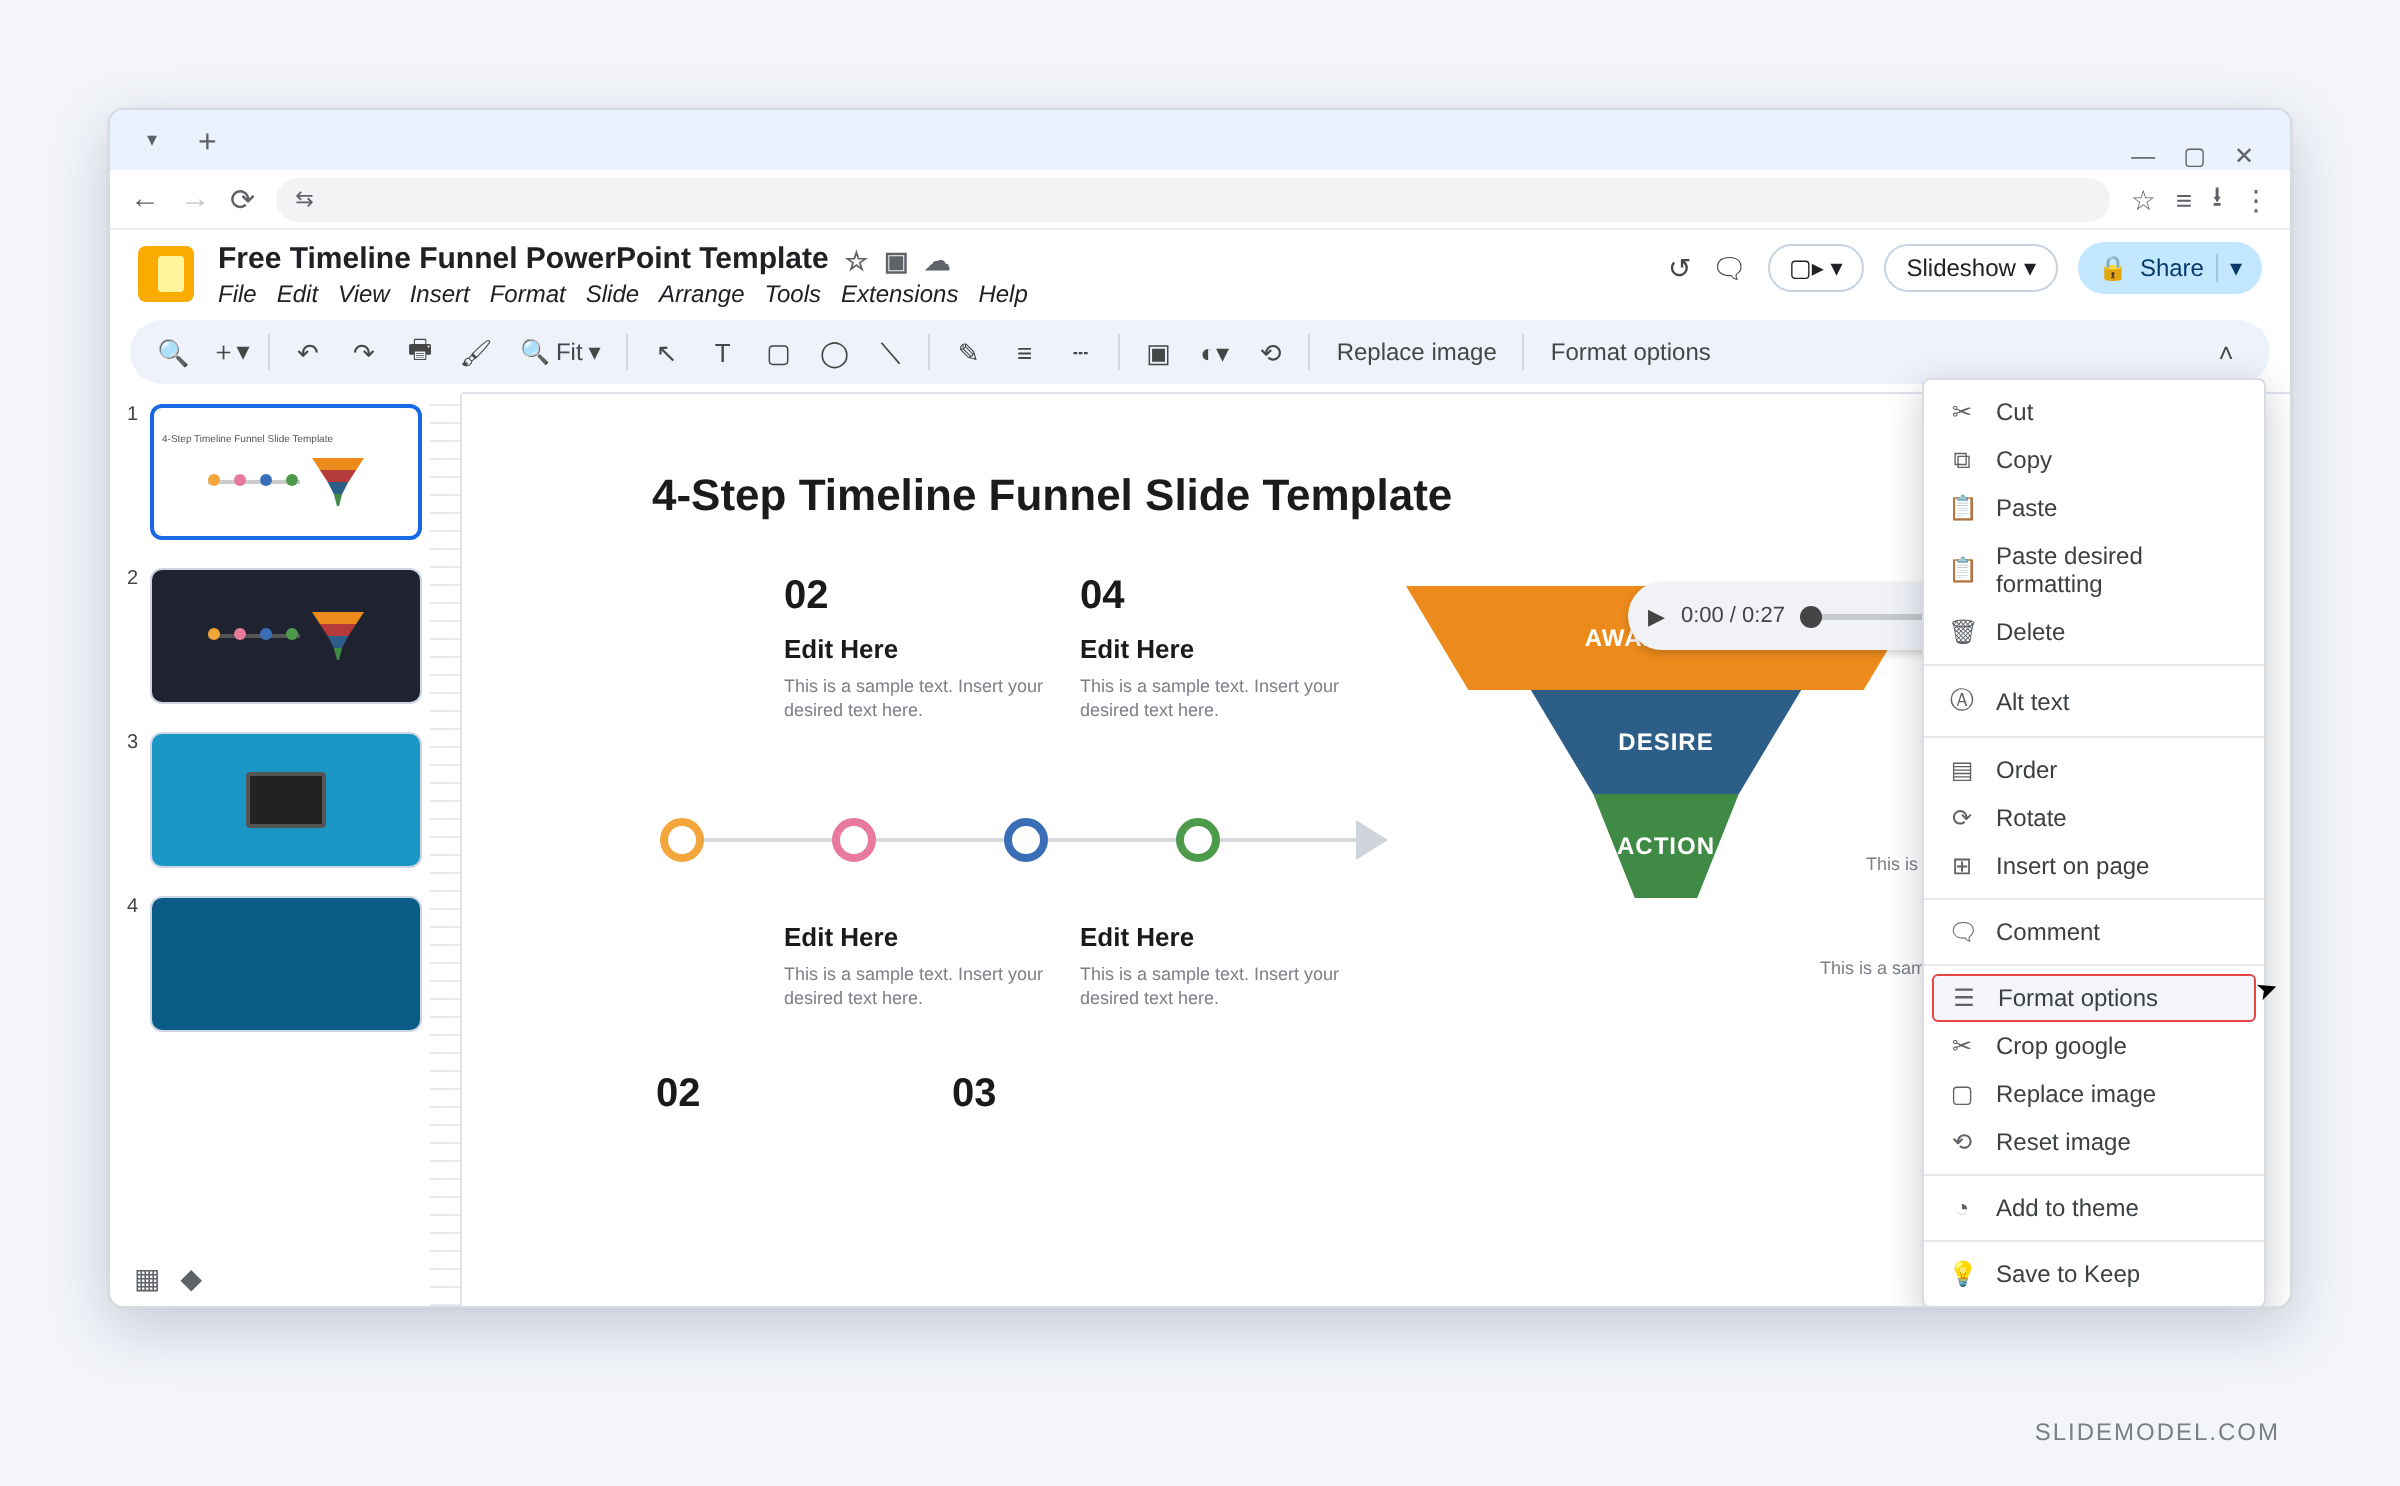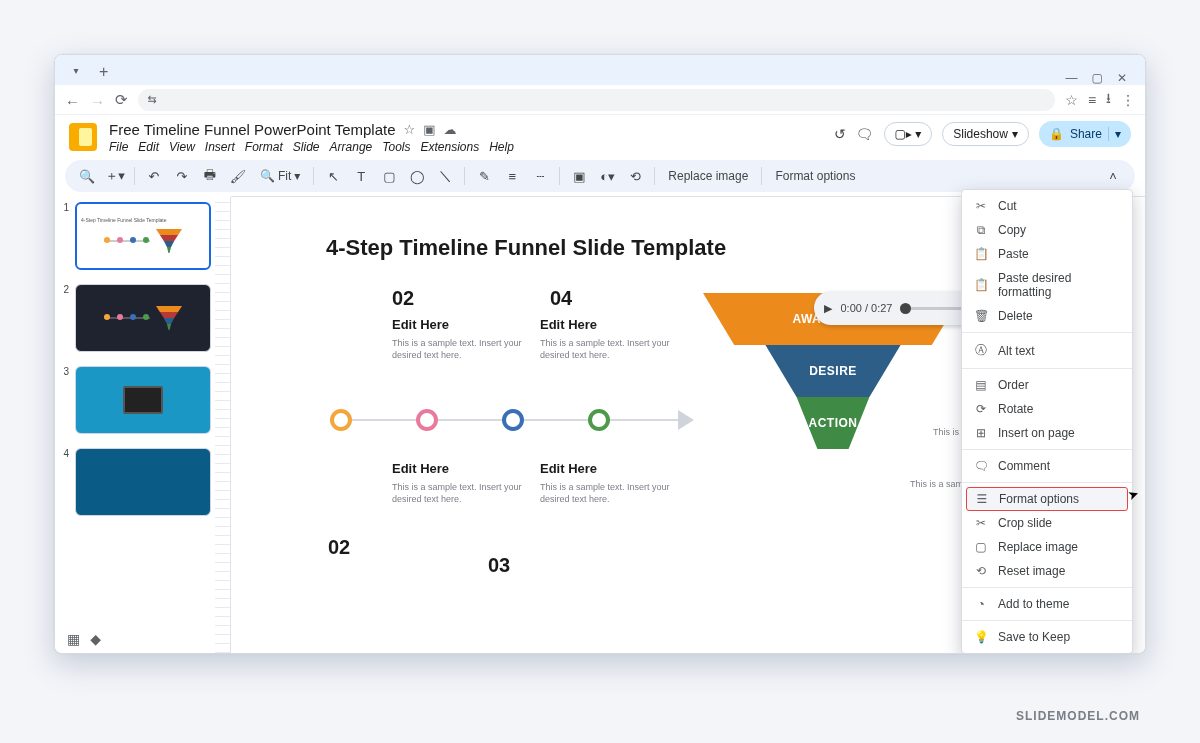--- a/index.html
+++ b/index.html
@@ -23,21 +23,21 @@
   .urlbar .nav { color:#5f6368; font-size:15px; }
   .urlbar .nav.fwd { color:#bfc3c9; }
   .addr { flex:1; background:#f1f3f4; border-radius:14px; height:22px; display:flex; align-items:center; padding:0 10px; font-size:11px; color:#3c4043; gap:6px;}
   .addr .lock { font-size:11px;color:#5f6368;}
   .urlbar .ricon { color:#5f6368; font-size:14px; }
   
   .apphead { display:flex; align-items:flex-start; padding:6px 14px 2px 14px; gap:12px;}
   .logo { width:28px;height:28px;background:#f9ab00;border-radius:4px;position:relative;margin-top:2px;}
   .logo::after{content:"";position:absolute;inset:5px 5px 5px 10px;background:#fff59d;border-radius:2px;}
   .titlewrap{display:flex;flex-direction:column;gap:2px;}
-  .titleline{display:flex;align-items:center;gap:8px;}
+  .titleline{display:flex;align-items:flex-end;gap:8px;font-weight:bold;}
   .doctitle{font-size:15px;color:#202124;}
   .hicon{color:#5f6368;font-size:13px;}
   .menubar{display:flex;gap:10px;font-size:12px;color:#202124;}
   .menubar span{cursor:pointer;font-style:italic;}
   .headright{margin-left:auto;display:flex;align-items:center;gap:10px;}
   .pill{border:1px solid #c9d2e3;border-radius:16px;padding:4px 10px;font-size:12px;color:#202124;display:flex;align-items:center;gap:4px;background:#fff;}
   .share{background:#c3e7ff;border:none;color:#083a6b;font-weight:500;gap:6px;padding:6px 10px;}
   .share .drop{border-left:1px solid rgba(0,60,120,.2);padding-left:6px;}
   .hbtn{color:#444746;font-size:14px;}
   
@@ -93,21 +93,21 @@
   .audio .bar::after{content:"";position:absolute;left:0;top:-4px;width:11px;height:11px;background:#444;border-radius:50%;}
   
   .cmenu{position:absolute;top:134px;right:12px;width:172px;background:#fff;border:1px solid #dadce0;border-radius:4px;box-shadow:0 6px 18px rgba(30,40,60,.25);padding:4px 0;font-size:12px;color:#3c4043;z-index:50;}
   .cmenu .mi{display:flex;align-items:center;gap:10px;padding:5px 12px;cursor:pointer;}
   .cmenu .mi.hl{background:#f3f5f9;border:1px solid #e74343;border-radius:3px;margin:0 4px;padding:4px 8px;}
   .cmenu hr{border:none;border-top:1px solid #e6e8ec;margin:4px 0;}
   .mi .ic{width:14px;text-align:center;color:#5f6368;font-size:12px;}
   .cursor{position:absolute;top:432px;right:6px;font-size:13px;color:#000;transform:rotate(-20deg);z-index:60;}
   
   .btoolbar{position:absolute;bottom:6px;left:12px;display:flex;gap:10px;color:#5f6368;font-size:14px;}
-  .credit{position:absolute;bottom:-34px;right:-40px;font-size:12px;letter-spacing:1px;color:#7a7f86;font-weight:bold;}
+  .credit{position:absolute;bottom:-34px;right:-40px;font-size:12px;letter-spacing:1px;color:#7a7f86;}
   
   .mini-funnel{width:26px;height:26px;position:relative;margin-top:2px;}
   .mini-funnel span{position:absolute;left:0;right:0;height:6px;}
   .mf1{top:0;background:#ec8b1c;clip-path:polygon(0 0,100% 0,85% 100%,15% 100%);}
   .mf2{top:6px;background:#b63a3a;clip-path:polygon(15% 0,85% 0,70% 100%,30% 100%);}
   .mf3{top:12px;background:#2d5e87;clip-path:polygon(30% 0,70% 0,58% 100%,42% 100%);}
   .mf4{top:18px;background:#3f8a45;clip-path:polygon(42% 0,58% 0,52% 100%,48% 100%);}
 </style>
 </head>
 <body>
@@ -260,41 +260,41 @@
 
     <div class="rulers">
       <div class="hruler"></div>
       <div class="body">
         <div class="vruler"></div>
         <div class="canvaswrap">
           <div class="slide">
             <h1>4-Step Timeline Funnel Slide Template</h1>
 
             <span class="nb" style="top:72px;left:94px;">02</span>
-            <span class="nb" style="top:72px;left:252px;">04</span>
+            <span class="nb" style="top:72px;left:242px;">04</span>
             <span class="tt" style="top:102px;left:94px;">Edit Here</span>
             <span class="tt" style="top:102px;left:242px;">Edit Here</span>
             <span class="ts" style="top:122px;left:94px;">This is a sample text. Insert your desired text here.</span>
             <span class="ts" style="top:122px;left:242px;">This is a sample text. Insert your desired text here.</span>
 
             <div class="tl">
               <div class="tlline"></div>
                 <div class="tlarrow"></div>
               <div class="dot d1"></div>
               <div class="dot d2"></div>
               <div class="dot d3"></div>
               <div class="dot d4"></div>
             </div>
 
             <span class="tt" style="top:246px;left:94px;">Edit Here</span>
             <span class="tt" style="top:246px;left:242px;">Edit Here</span>
             <span class="ts" style="top:266px;left:94px;">This is a sample text. Insert your desired text here.</span>
             <span class="ts" style="top:266px;left:242px;">This is a sample text. Insert your desired text here.</span>
             <span class="nb" style="top:321px;left:30px;">02</span>
-            <span class="nb" style="top:321px;left:190px;margin-top:18px;">03</span>
+            <span class="nb" style="top:321px;left:178px;">03</span>
 
             <div class="funnel">
               <div class="fseg fs1">AWARENESS</div>
               <div class="fseg fs3">DESIRE</div>
               <div class="fseg fs4">ACTION</div>
             </div>
             <span class="sidetext" style="top:100px;left:675px;"><span>Write text here</span><br><span>This is a sample text.</span></span>
             <span class="sidetext" style="top:160px;left:675px;">This is a sample text.</span>
             <span class="sidetext" style="top:212px;left:635px;">This is a sample text.</span>
             <span class="sidetext" style="top:264px;left:612px;">This is a sample text.</span>
@@ -360,21 +360,21 @@
         <span class="ic">🗨</span>
         <span>Comment</span>
       </div>
     <hr>
     <div class="mi hl">
         <span class="ic">☰</span>
         <span>Format options</span>
       </div>
     <div class="mi">
         <span class="ic">✂</span>
-        <span>Crop slide</span>
+        <span>Crop google</span>
       </div>
     <div class="mi">
         <span class="ic">▢</span>
         <span>Replace image</span>
       </div>
     <div class="mi">
         <span class="ic">⟲</span>
         <span>Reset image</span>
       </div>
     <hr>

